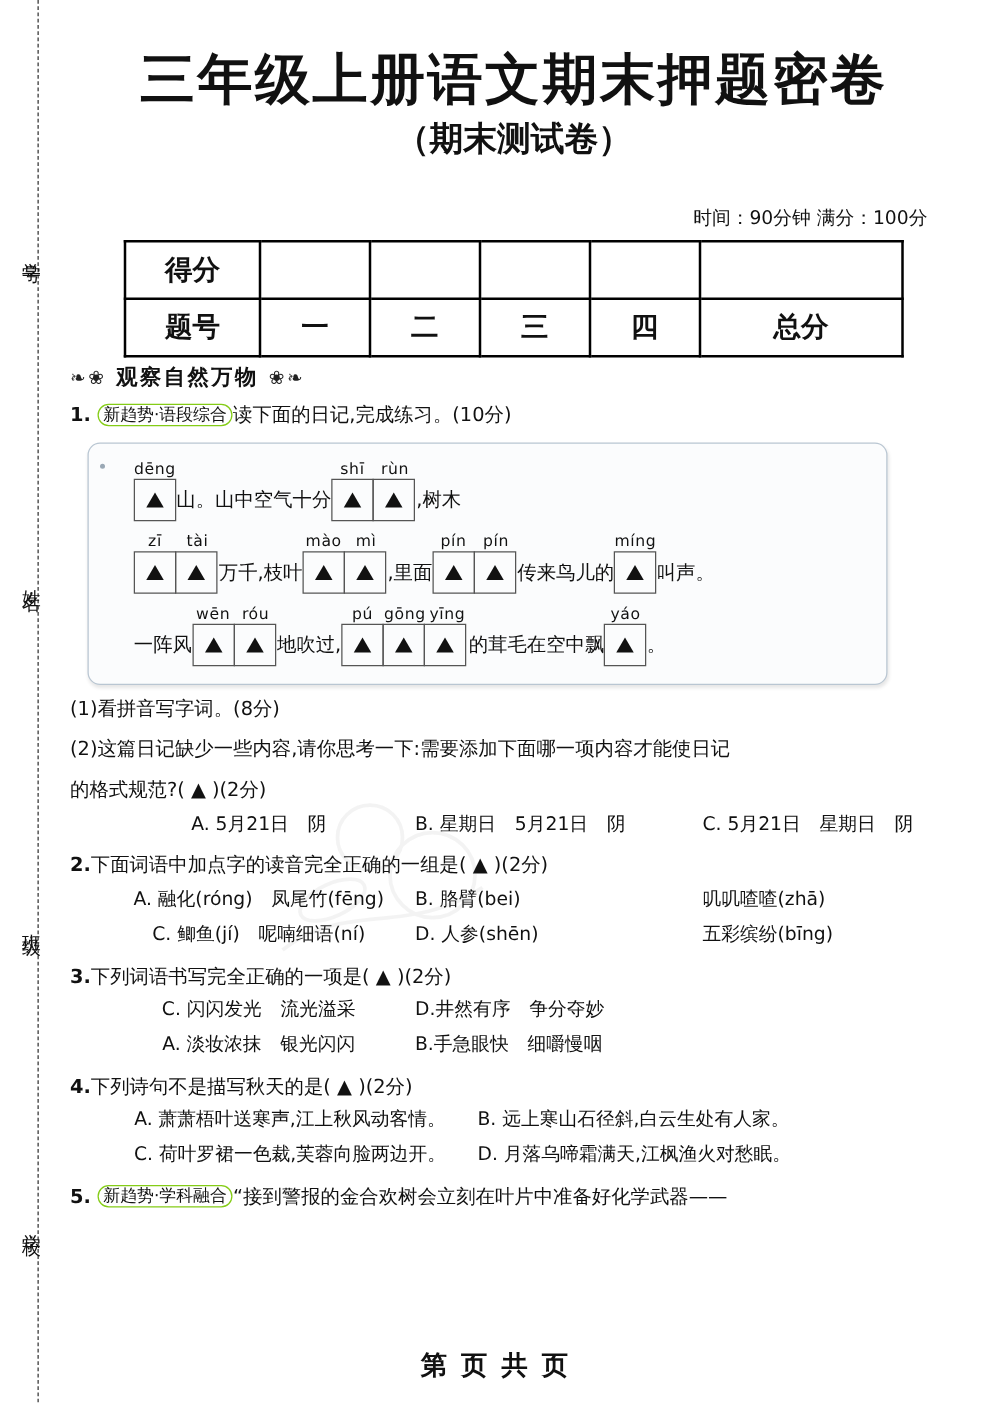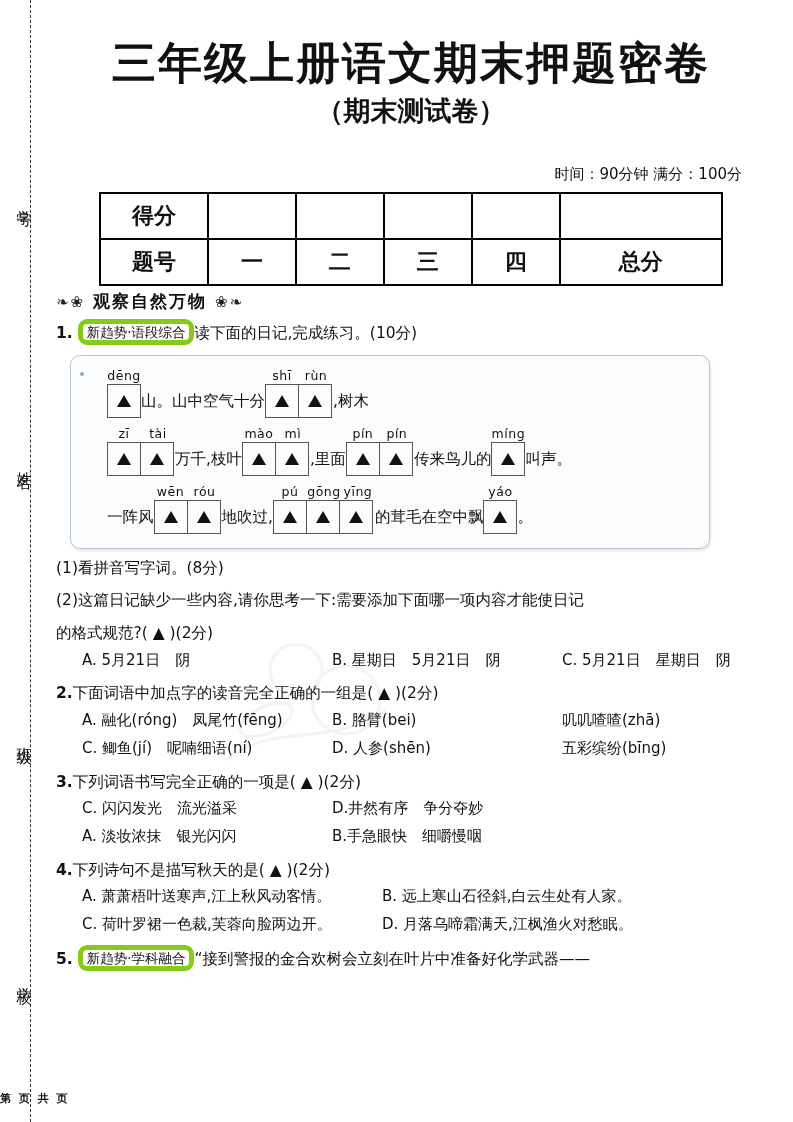--- a/index.html
+++ b/index.html
@@ -101,35 +101,35 @@
   
   .q {
     font-size: 15.5px;
     line-height: 1.72;
     margin: 6px 0 0 0;
     font-family: "DejaVu Sans", "Liberation Sans", sans-serif;
   }
   .q .num { font-weight: bold; }
   .tagbox {
     display: inline-block;
-    border: 5px solid #84cc16;
+    border: 1px solid #84cc16;
     border-radius: 9px;
     padding: 0 4px;
     font-size: 13.5px;
     line-height: 16px;
     vertical-align: 1px;
   }
   .opts {
     font-size: 15px;
     line-height: 1.85;
     font-family: "DejaVu Sans", "Liberation Sans", sans-serif;
     padding-left: 26px;
   }
   .opts .row { display: block; white-space: nowrap; }
-  .opts .c1 { display: inline-block; width: 250px; }
+  .opts .c1 { display: inline-block; width: 250px; text-align: center; }
   .opts .c2 { display: inline-block; width: 230px; }
   .opts .c3 { display: inline-block; }
 
   
   .diary {
     margin: 8px 0 0 14px;
     width: 640px;
     border: 1px solid #b9c6d2;
     border-radius: 10px;
     background: #fbfcfd;
@@ -193,21 +193,22 @@
     width: 260px;
     height: 180px;
     opacity: 0.06;
     pointer-events: none;
   }
 
   .footer {
     position: absolute;
     left: 0; right: 0;
     bottom: 16px;
-    font-size: 11px;
+    text-align: center;
+    font-size: 21px;
     font-weight: bold;
     letter-spacing: 2px;
     font-family: "DejaVu Sans", "Liberation Sans", sans-serif;
   }
 </style>
 </head>
 <body>
 
 <div class="left-rule"></div>
 <div class="vlabel l1">学号：</div>

